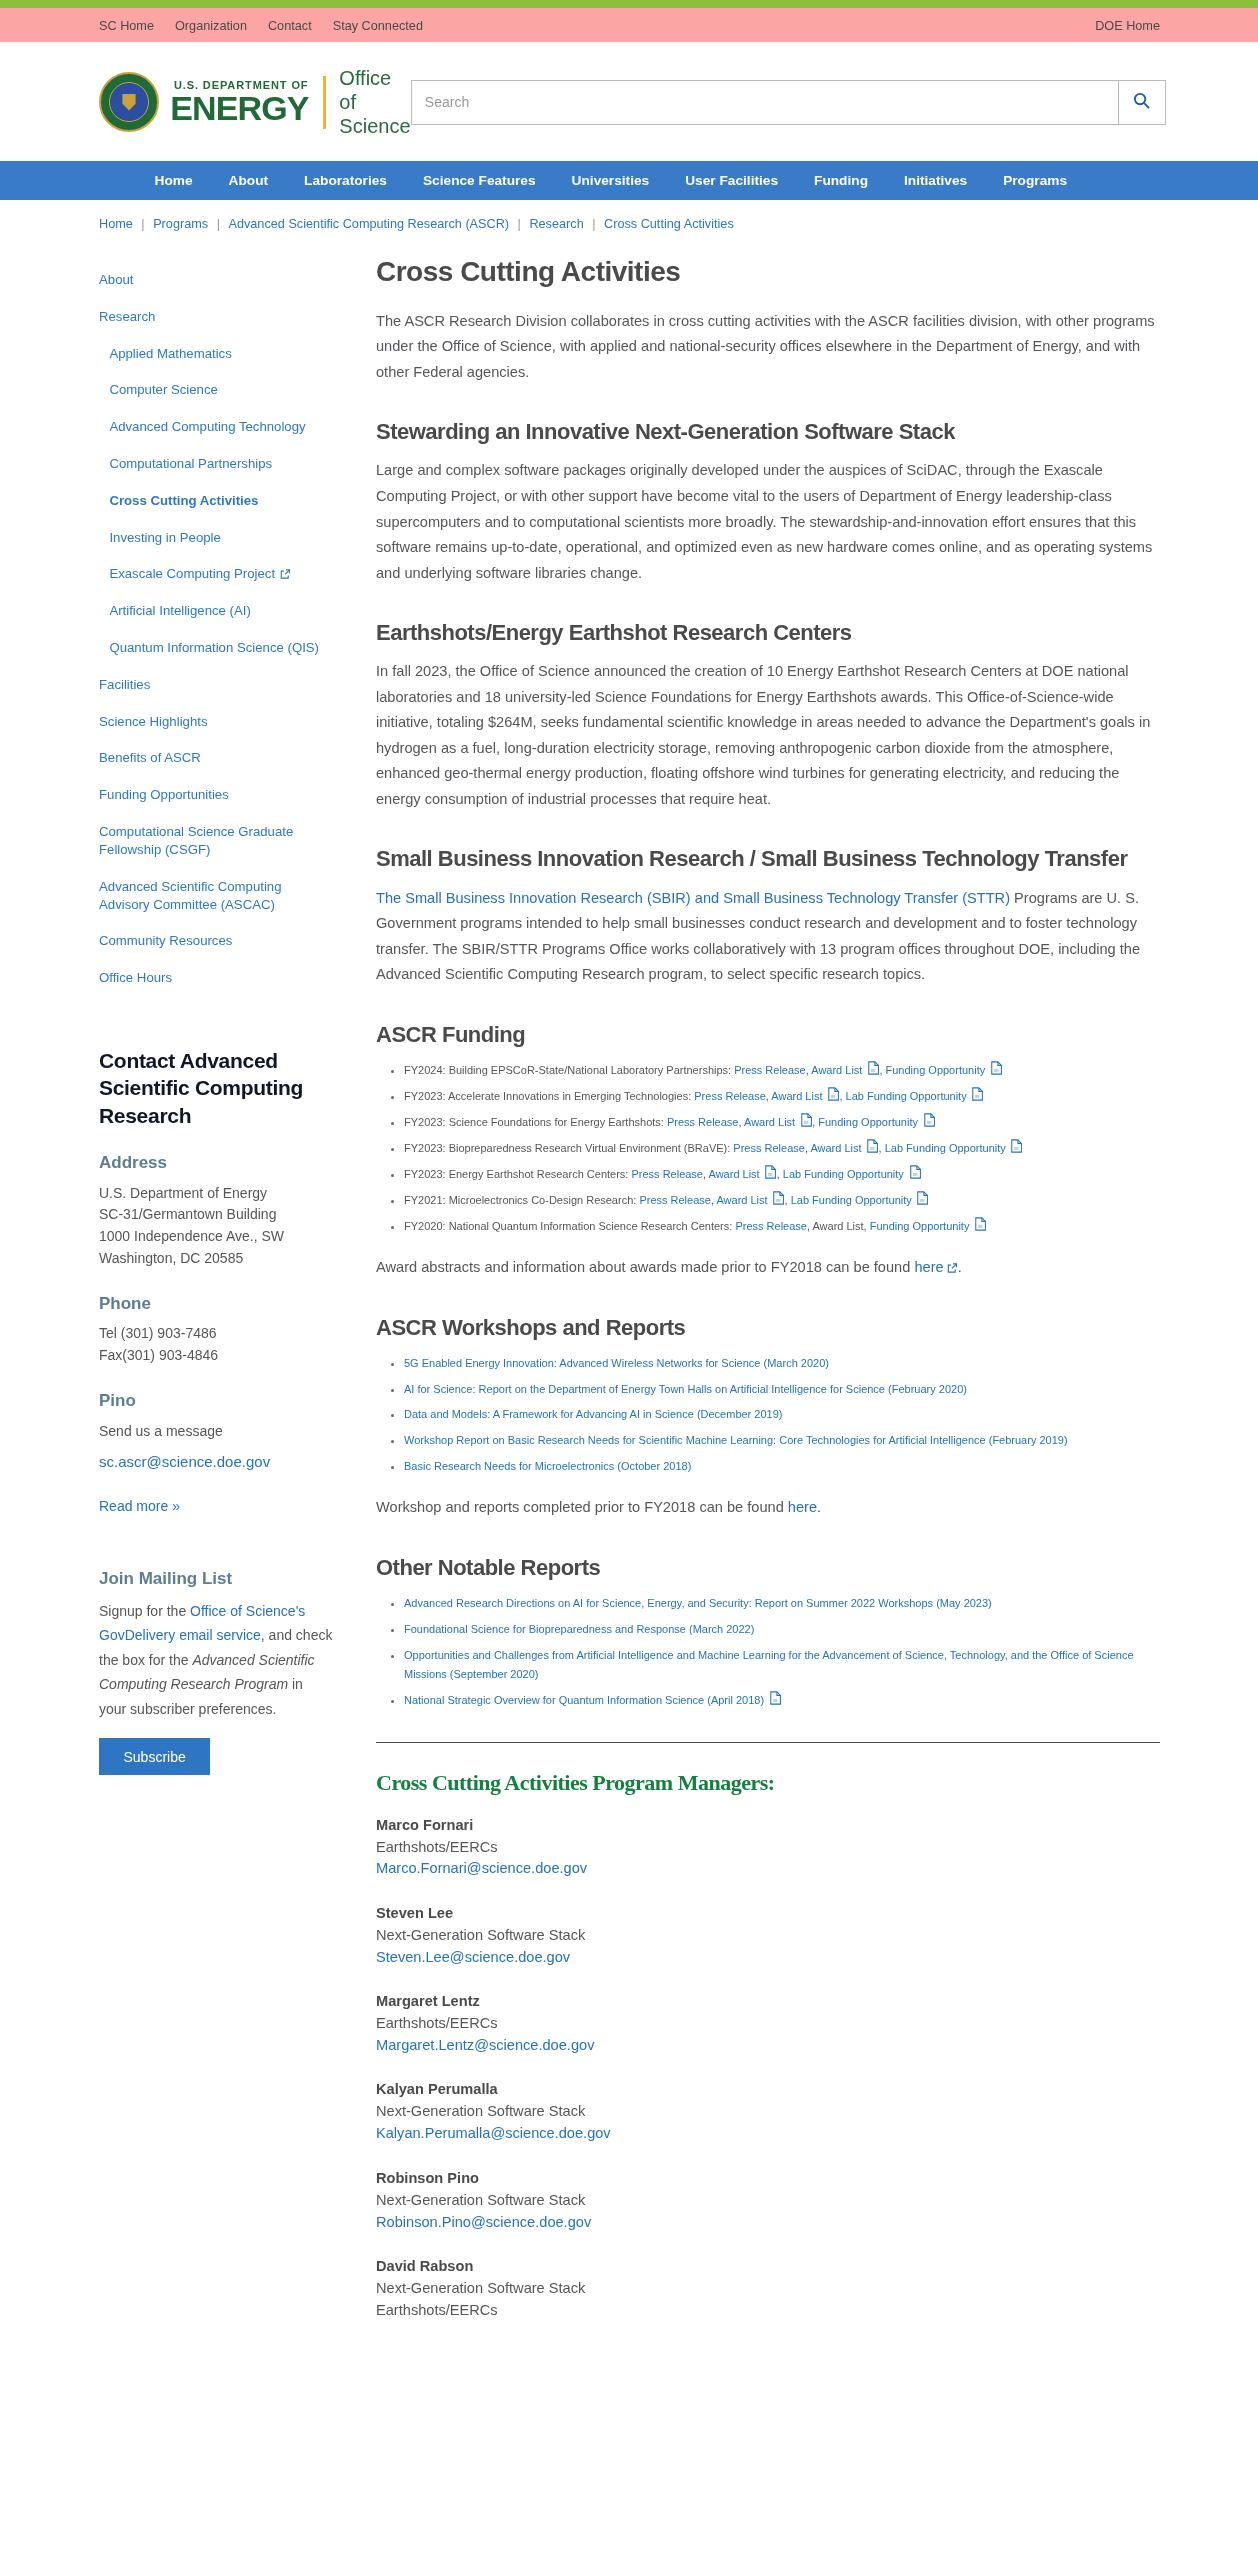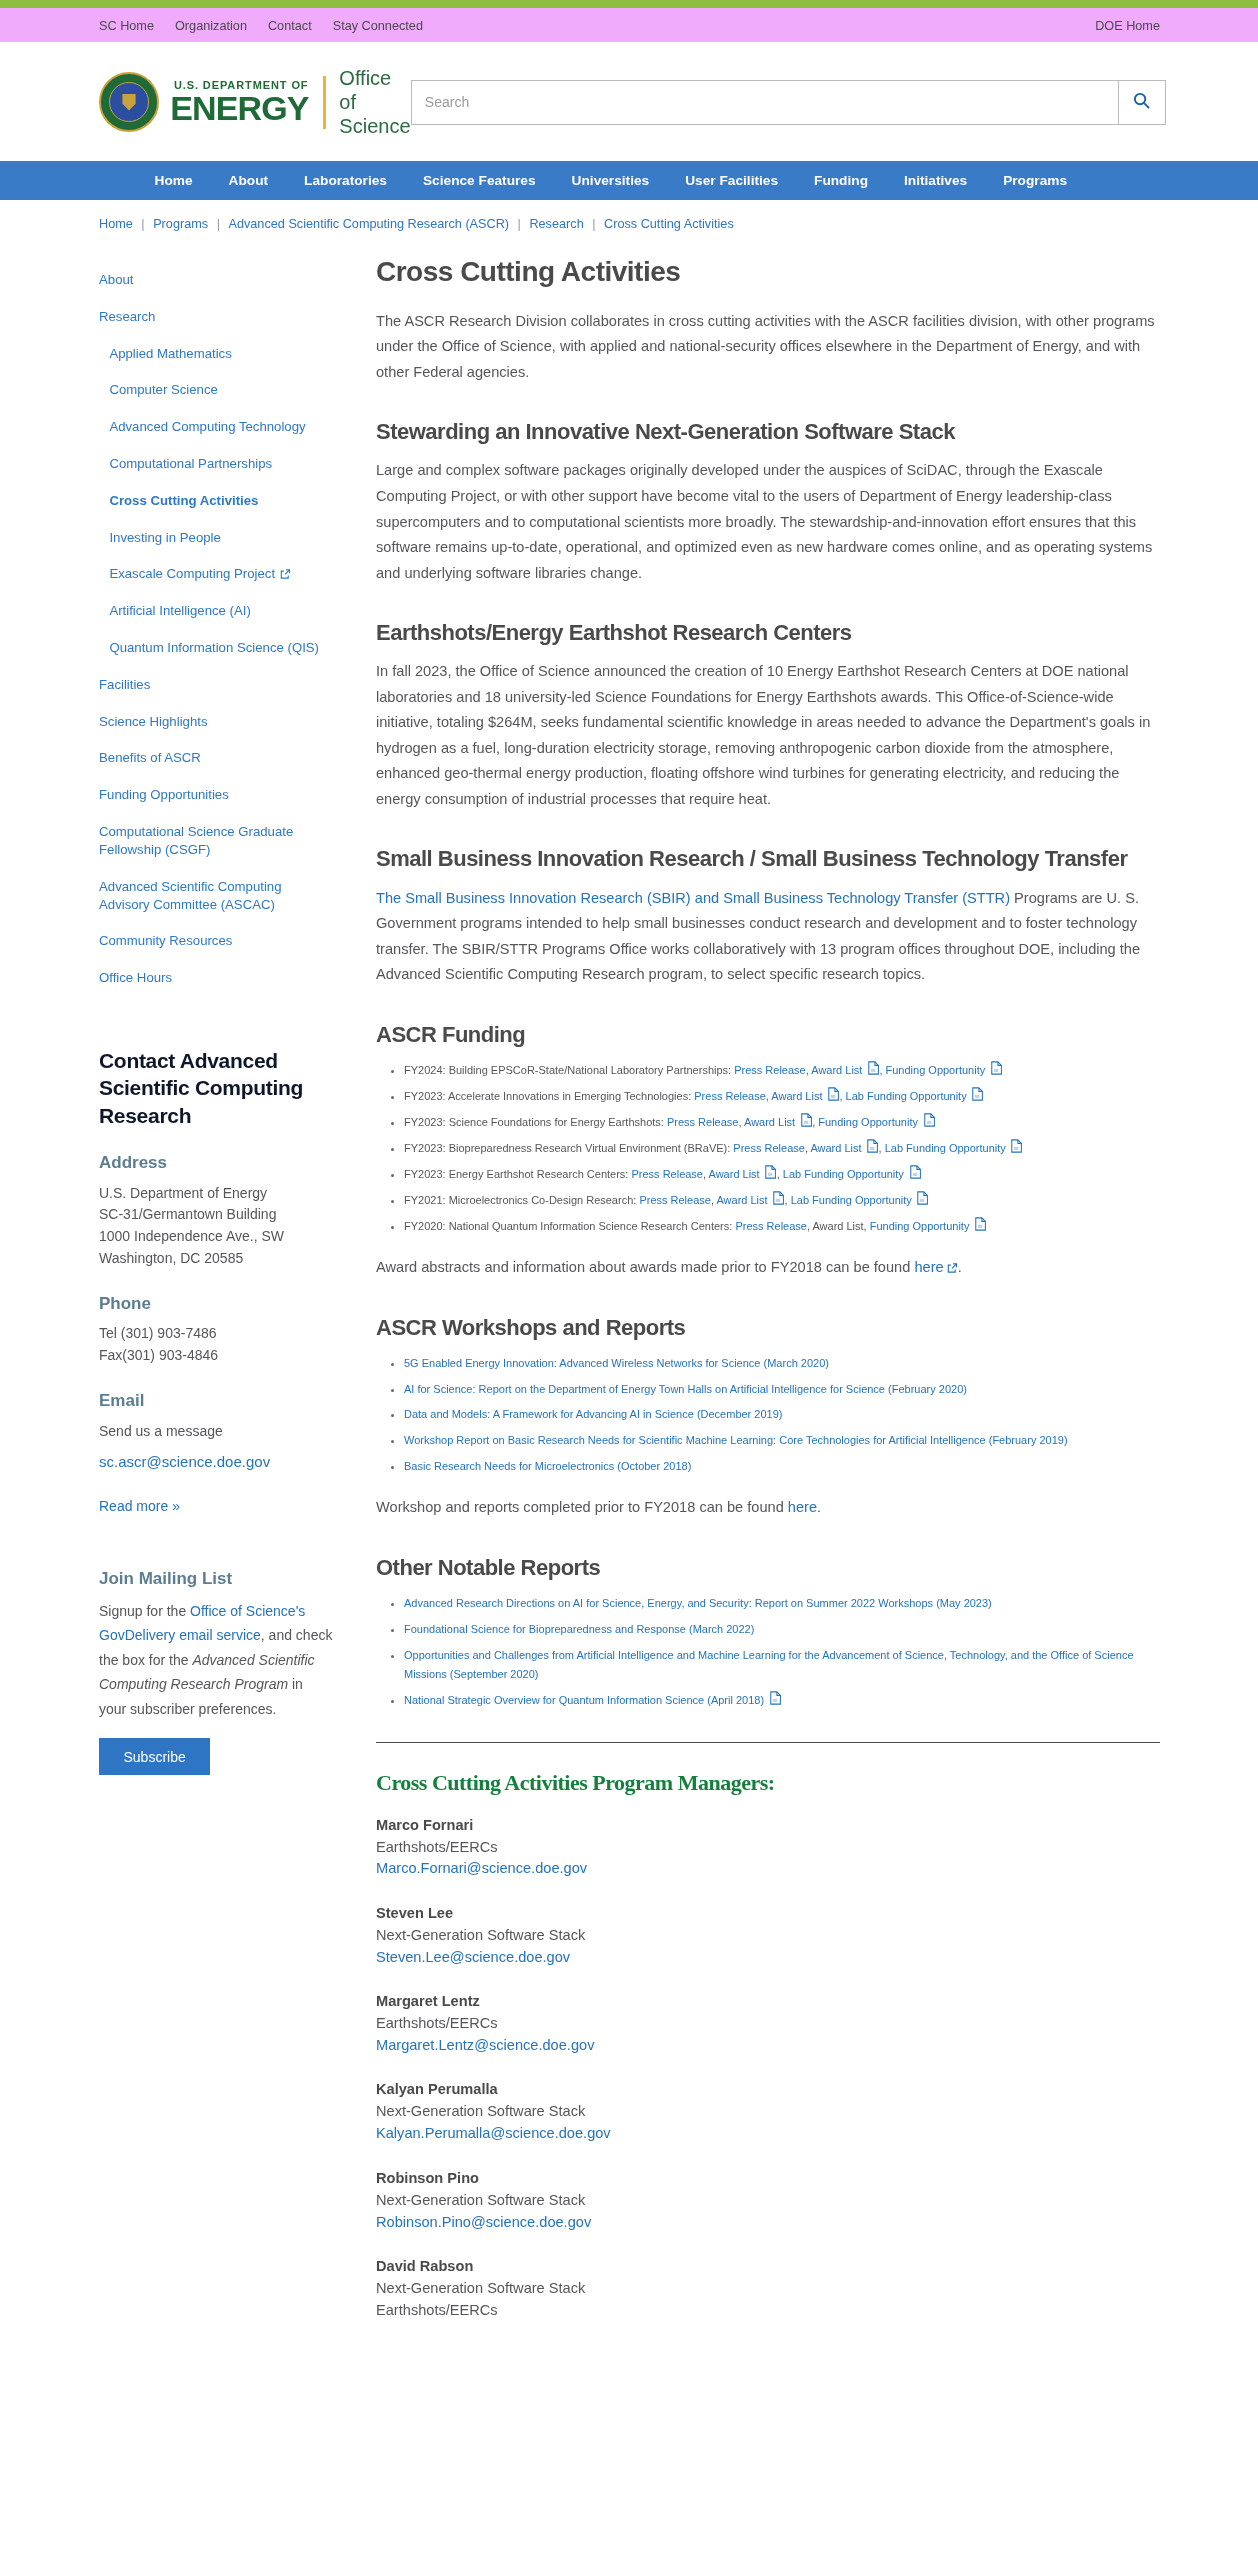--- a/index.html
+++ b/index.html
@@ -8,21 +8,21 @@
     width:1259px;
     background:#fff;
     font-family:"Liberation Sans", sans-serif;
     color:#55565A;
   }
   a { text-decoration:none; cursor:pointer; }
   .container { width:1076px; margin:0 auto; }
 
   
   .greenbar { height:7.5px; background:#8CBE3F; }
-  .utilbar { background:#f0abfc; }
+  .utilbar { background:#fca5a5; }
   .utilbar .container { display:flex; justify-content:space-between; padding:8.5px 7.5px; }
   .util-links a { color:#4a4a4a; font-size:12.7px; margin-right:21px; }
   .util-right a { color:#4a4a4a; font-size:12.7px; }
 
   
   .header .container { display:flex; align-items:center; justify-content:space-between; padding:24.5px 7.5px 22.6px; }
   .logo { display:flex; align-items:center; }
   .seal { width:60px; height:60px; border-radius:50%; background:#1F6A37; border:2.8px solid #C9A23C;
           display:flex; align-items:center; justify-content:center; flex-shrink:0; }
   .seal-inner { width:40px; height:40px; border-radius:50%; background:#2B4EA0; border:1.9px solid #C9A23C;
@@ -258,21 +258,21 @@
           <div>U.S. Department of Energy</div>
           <div>SC-31/Germantown Building</div>
           <div>1000 Independence Ave., SW</div>
           <div>Washington, DC 20585</div>
         </div>
       <div class="slate-h">Phone</div>
       <div class="contact-line">
           <div>Tel (301) 903-7486</div>
           <div>Fax(301) 903-4846</div>
         </div>
-      <div class="slate-h">Email</div>
+      <div class="slate-h">Pino</div>
       <div class="contact-line">Send us a message</div>
       <a href="#" class="lnk">sc.ascr@science.doe.gov</a>
       <div><a href="#" class="readmore">Read more »</a></div>
     </div>
 
     <div class="mailing">
       <div class="slate-h">Join Mailing List</div>
       <p><span>Signup for the </span><a href="#" class="lnk">Office of Science's GovDelivery email service</a><span>, and check the box for the </span><em>Advanced Scientific Computing Research Program</em><span> in your subscriber preferences.</span></p>
       <button class="subscribe-btn">Subscribe</button>
     </div>

